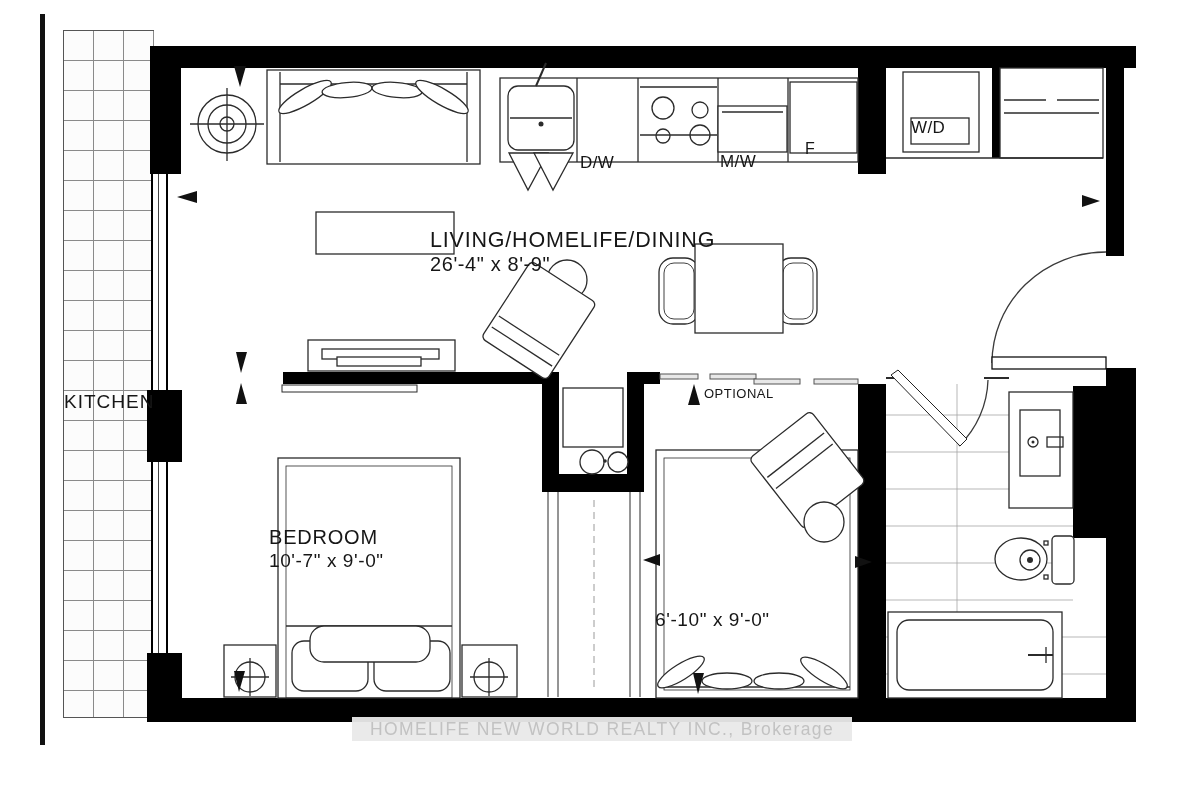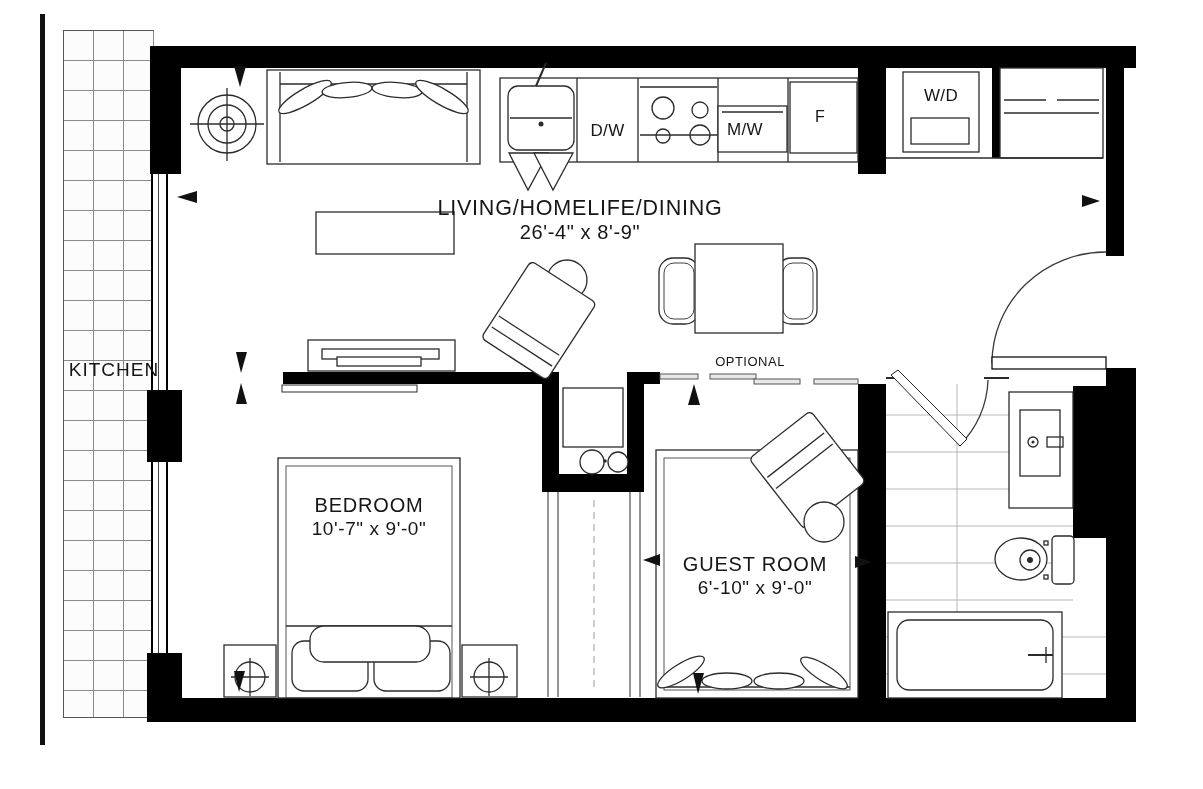--- a/index.html
+++ b/index.html
@@ -9,21 +9,21 @@
   .terrace{position:absolute;left:63px;top:30px;width:90px;height:686px;z-index:1;
     background:
       repeating-linear-gradient(to right, transparent 0 29px, #8a8a8a 29px 30px),
       repeating-linear-gradient(to bottom, transparent 0 29px, #8a8a8a 29px 30px),
       #fcfcfc;
     border-left:1px solid #555;border-top:1px solid #555;border-bottom:1px solid #555;}
   .propline{position:absolute;left:40px;top:14px;width:5px;height:731px;background:#111;z-index:1;}
   .window{position:absolute;width:17px;background:
       linear-gradient(to right,#000 0 2px,transparent 2px 7px,#444 7px 8px,transparent 8px 15px,#000 15px 17px),#fff;
       z-index:5;}
-  .lbl{position:absolute;color:#161616;z-index:7;text-align:center;white-space:nowrap;}
+  .lbl{position:absolute;color:#161616;z-index:7;text-align:left;white-space:nowrap;margin-top:32px;}
   .room-name{font-size:20px;letter-spacing:0.8px;}
   .room-dims{font-size:19px;letter-spacing:0.6px;}
   .appl{font-size:17px;letter-spacing:0.4px;}
   svg.overlay{position:absolute;left:0;top:0;z-index:6;}
   .watermark{position:absolute;left:352px;top:717px;width:500px;height:24px;z-index:9;
      background:rgba(233,233,233,0.95);color:#c2c2c2;font-size:17.5px;letter-spacing:1.4px;
      line-height:24px;text-align:center;white-space:nowrap;}
 </style>
 </head>
 <body>
@@ -257,25 +257,25 @@
       <polygon points="693,673 704,673 698,694"></polygon>
     </g>
   </svg>
 
   <div class="lbl room-name" style="left:430px;top:196px;width:300px;font-size:21.5px;">LIVING/HOMELIFE/DINING</div>
   <div class="lbl room-dims" style="left:430px;top:221px;width:300px;font-size:20px;">26'-4" x 8'-9"</div>
 
   <div class="lbl room-name" style="left:269px;top:494px;width:200px;">BEDROOM</div>
   <div class="lbl room-dims" style="left:269px;top:518px;width:200px;">10'-7" x 9'-0"</div>
 
-  <div class="lbl room-name" style="left:655px;top:553px;width:200px;">GUEST ROOM</div>
   <div class="lbl room-dims" style="left:655px;top:577px;width:200px;">6'-10" x 9'-0"</div>
 
   <div class="lbl" style="left:64px;top:359px;width:100px;font-size:19px;letter-spacing:1px;">KITCHEN</div>
 
   <div class="lbl" style="left:704px;top:354px;width:92px;font-size:13px;letter-spacing:0.5px;">OPTIONAL</div>
 
   <div class="lbl appl" style="left:580px;top:121px;width:55px;">D/W</div>
   <div class="lbl appl" style="left:720px;top:120px;width:50px;">M/W</div>
   <div class="lbl appl" style="left:805px;top:108px;width:30px;font-size:16px;">F</div>
   <div class="lbl appl" style="left:911px;top:86px;width:60px;">W/D</div>
 
+  <div class="watermark">HOMELIFE NEW WORLD REALTY INC., Brokerage</div>
 </div>
 
 </body></html>

